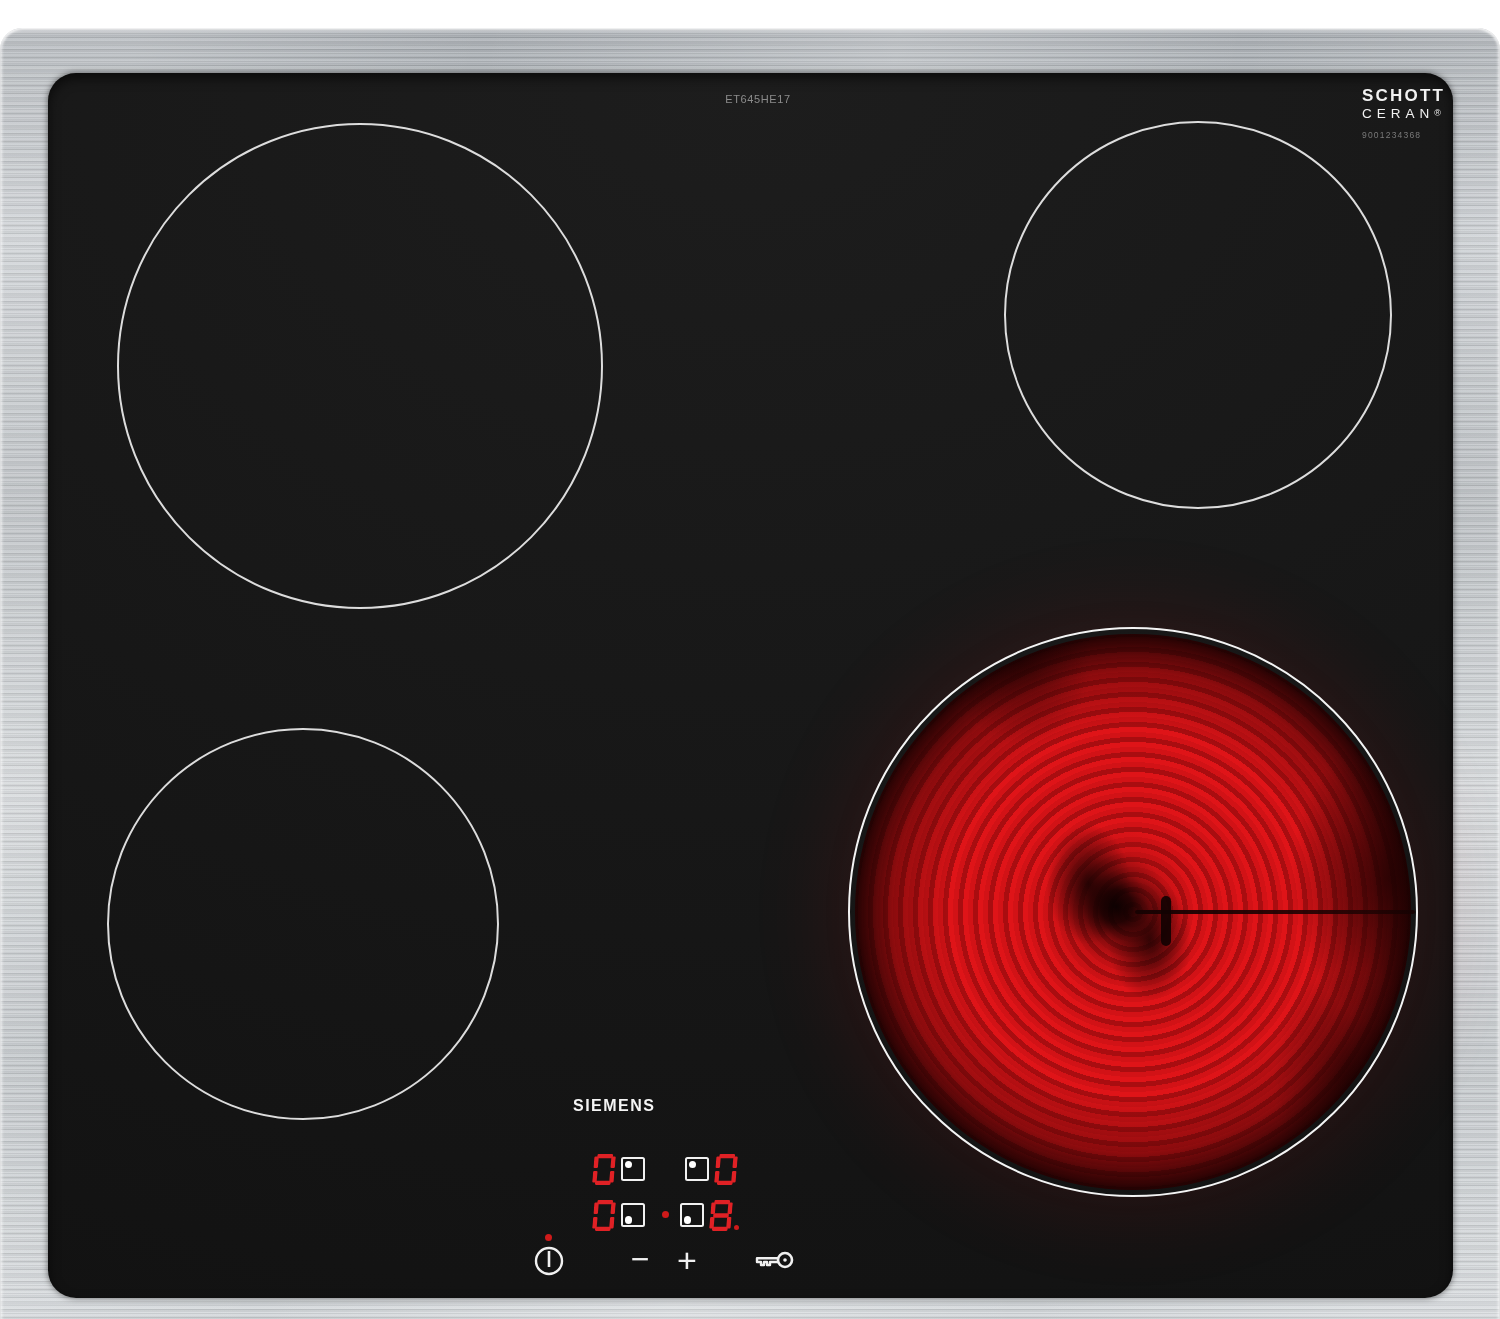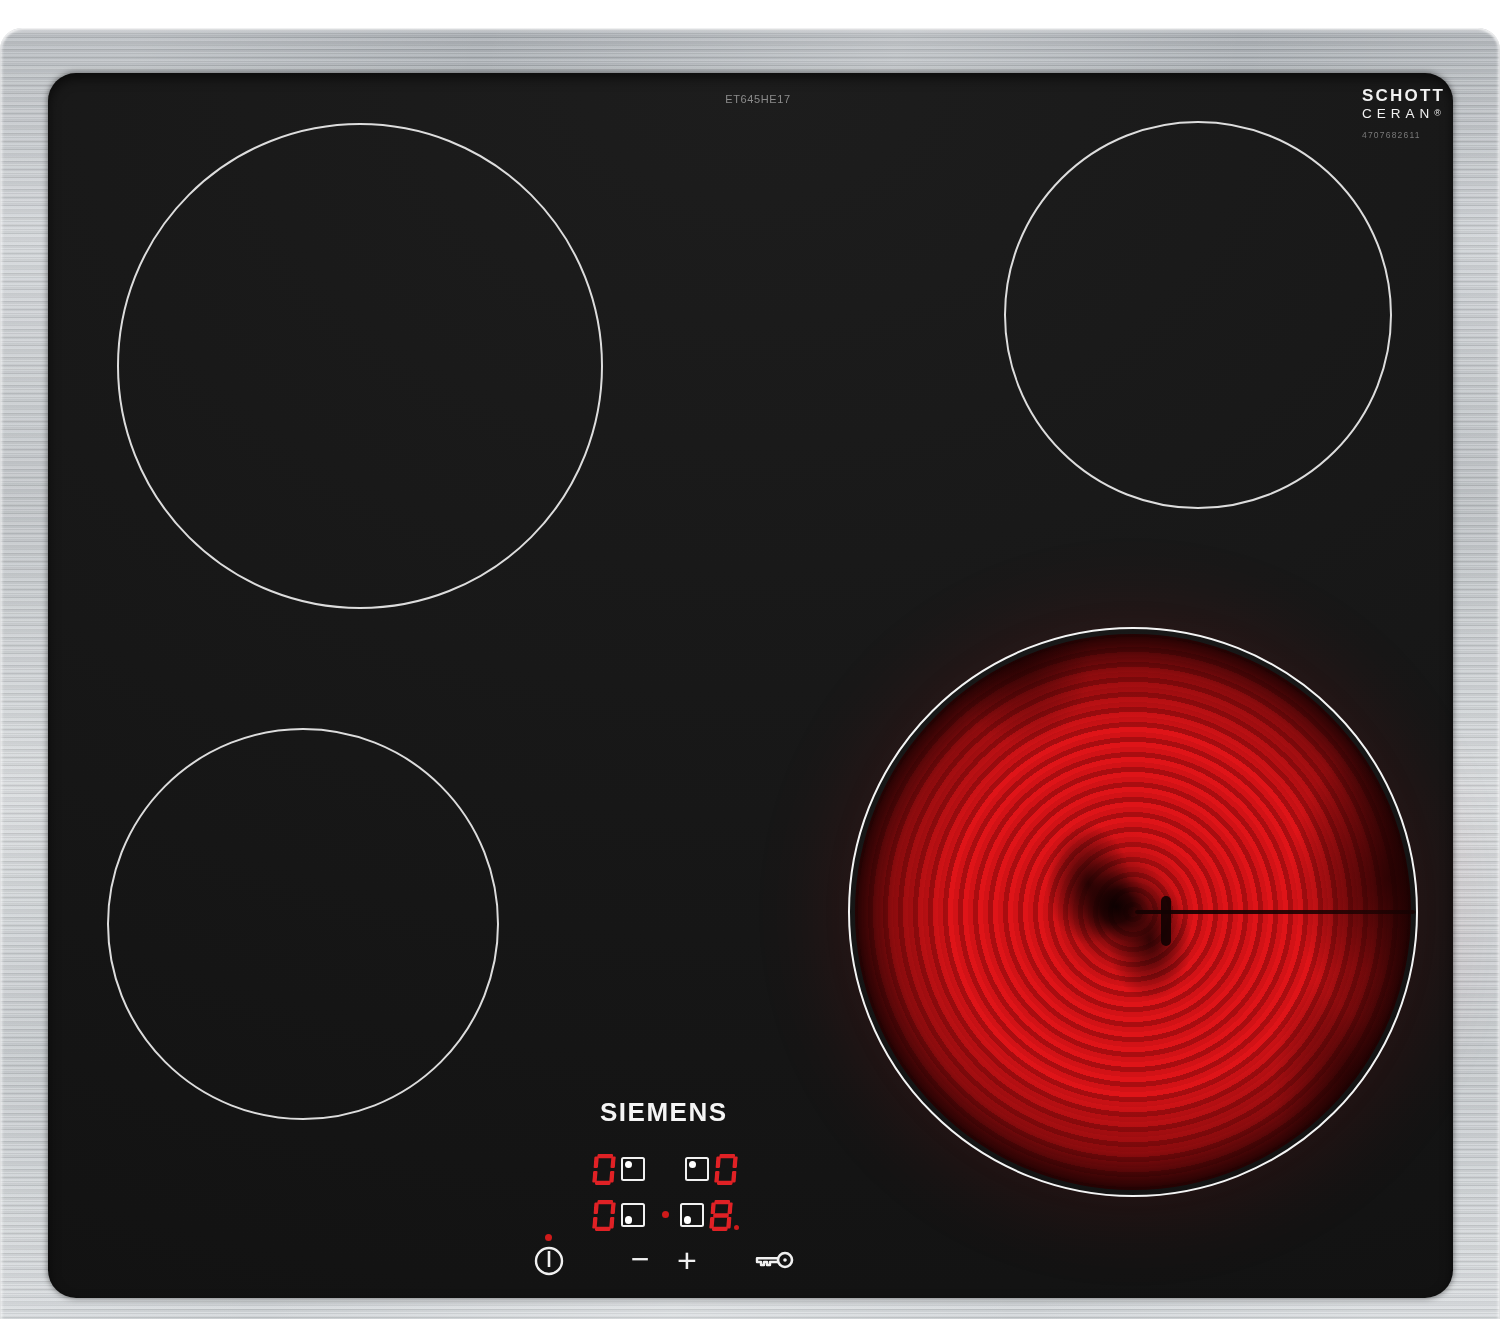--- a/index.html
+++ b/index.html
@@ -45,22 +45,22 @@
   .burner.on .sensor-pill{display:block;position:absolute;left:311px;top:267px;width:10px;height:50px;
     background:rgba(18,2,2,.92);border-radius:5px;z-index:3;}
   
   .model{position:absolute;left:650px;top:20px;width:120px;text-align:center;
     color:#8c8c8c;font-size:11px;letter-spacing:.6px;}
   .schott{position:absolute;left:1314px;top:14px;color:#f2f2f2;line-height:1;}
   .schott-l1{font-size:17px;font-weight:bold;letter-spacing:2.2px;}
   .schott-l2{font-size:13.5px;font-weight:normal;letter-spacing:5px;margin-top:3px;}
   .schott-l2 .reg{font-size:9px;vertical-align:2px;letter-spacing:0;}
   .serial{margin-top:10px;font-size:8.5px;color:#7a7a7a;letter-spacing:1.2px;}
-  .siemens{position:absolute;left:552px;top:1024px;color:#f5f5f5;font-weight:bold;
-    font-size:26px;letter-spacing:1.5px;}
+  .siemens{position:absolute;left:525px;top:1024px;color:#f5f5f5;font-weight:bold;
+    font-size:16px;letter-spacing:1.5px;}
   
   .disp{position:absolute;display:flex;align-items:flex-start;}
   #disp-tl{left:545px;top:1081px;}
   #disp-tr{left:637px;top:1081px;}
   #disp-bl{left:545px;top:1127px;}
   #disp-br{left:614px;top:1127px;}
   .sevenseg{display:inline-block;width:22px;height:31px;transform:skewX(-5deg);}
   .zone-square{position:relative;width:20px;height:20px;border:2.5px solid #f1f1f1;border-radius:2.5px;
     box-sizing:content-box;background:transparent;}
   .zone-square::after{content:"";position:absolute;width:7.5px;height:7.5px;border-radius:50%;background:#fff;}
@@ -87,21 +87,21 @@
 
 <div class="stage">
   <div class="frame">
     <div class="glass">
 
       <div class="model">ET645HE17</div>
 
       <div class="schott">
         <div class="schott-l1">SCHOTT</div>
         <div class="schott-l2"><span>CERAN</span><span class="reg">®</span></div>
-        <div class="serial">4707682611</div>
+        <div class="serial">9001234368</div>
       </div>
 
       <div class="burner" id="burner-rl"></div>
       <div class="burner" id="burner-rr"></div>
       <div class="burner" id="burner-fl"></div>
       <div class="burner on" id="burner-fr">
         <div class="hot-core"></div>
         <div class="sensor-line"></div>
         <div class="sensor-pill"></div>
       </div>

